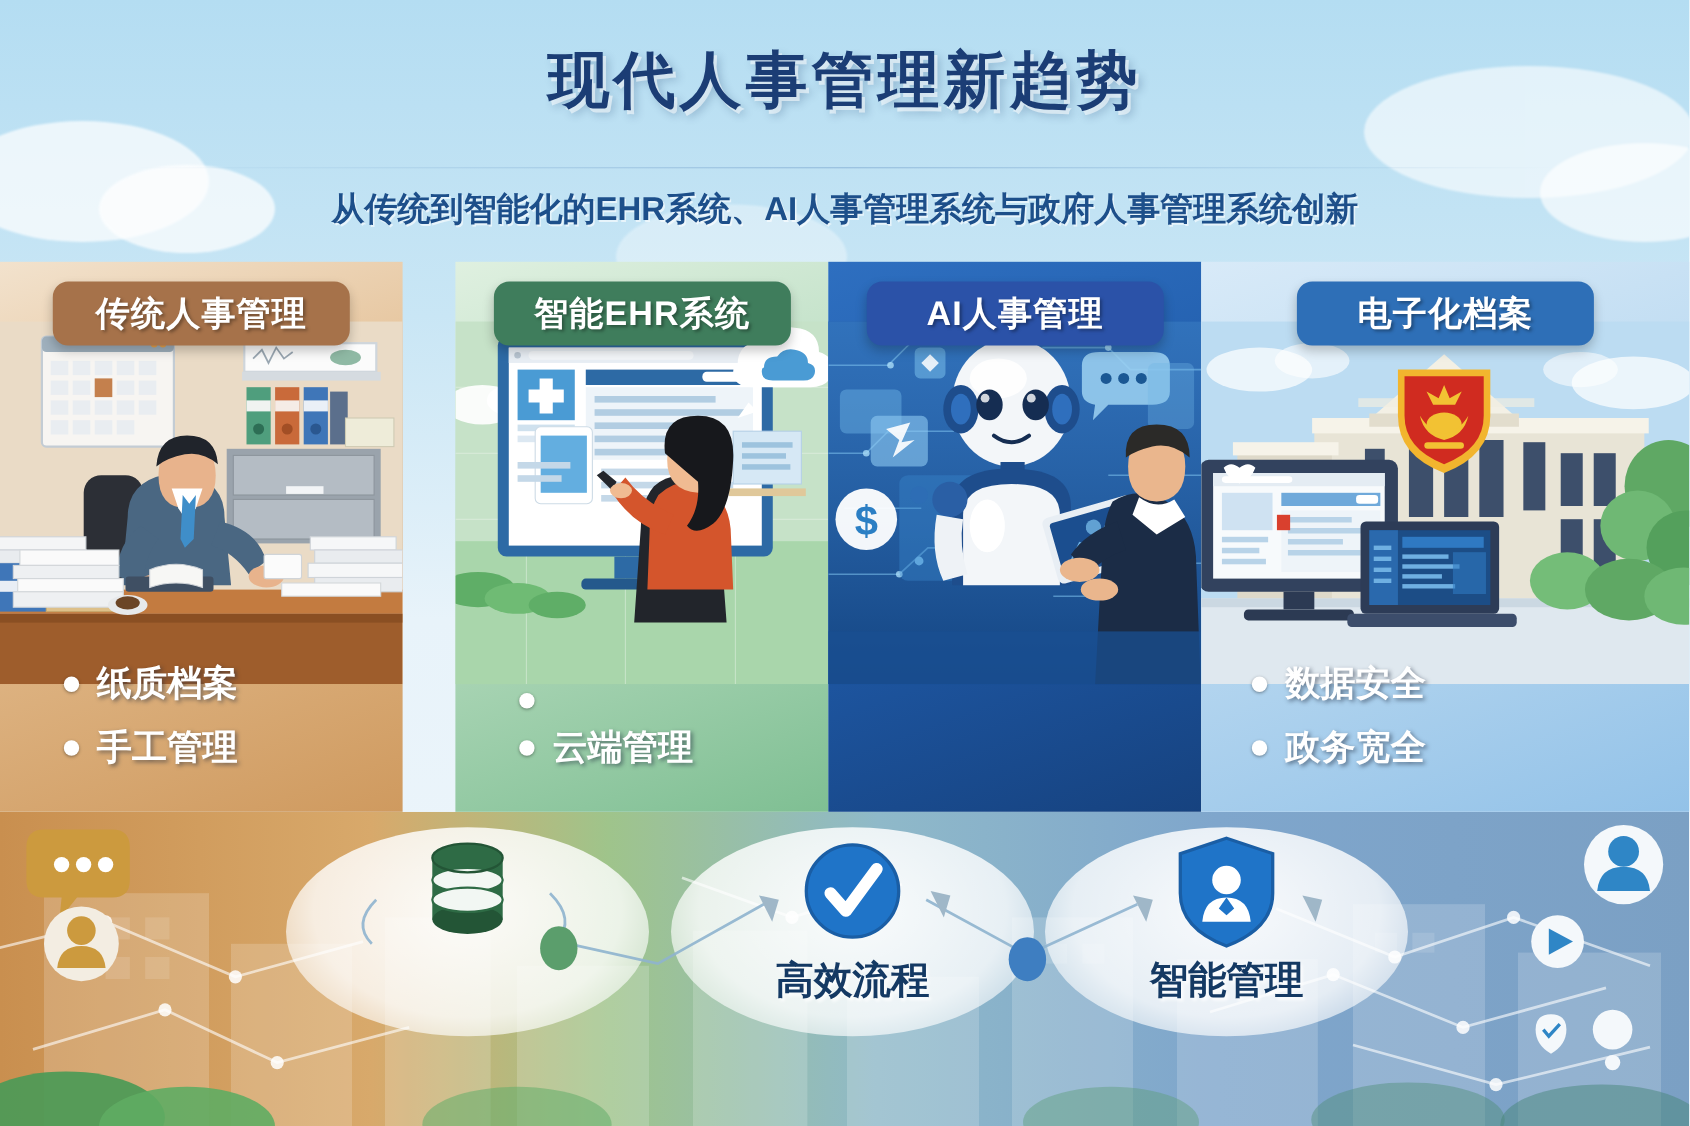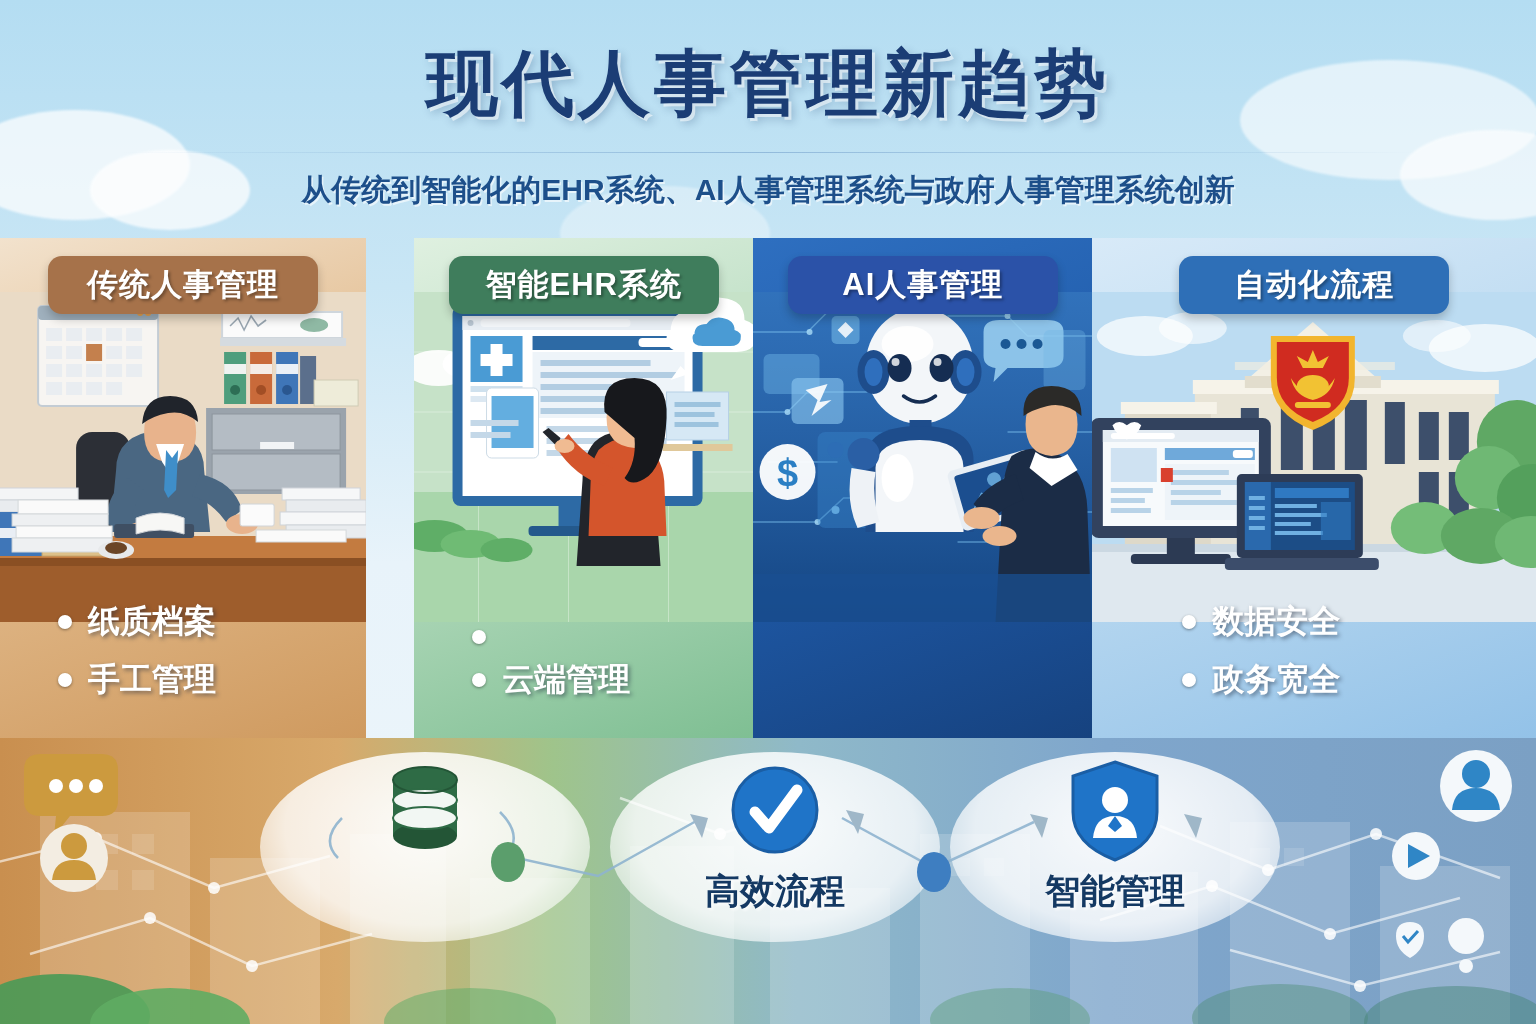--- a/index.html
+++ b/index.html
@@ -24,21 +24,21 @@
   .cloud.c3 { width: 300px; height: 120px; left: 1240px; top:  60px; opacity:.6;}
   .cloud.c4 { width: 190px; height:  90px; left: 1400px; top: 130px; opacity:.65;}
   .cloud.c5 { width: 210px; height:  95px; left: 560px;  top: 186px; opacity:.35;}
 
   
   .header { position: absolute; left: 0; top: 0; width: 1536px; height: 236px; }
 
   .main-title {
     position: absolute; left: 0; top: 36px; width: 1536px;
     text-align: center;
-    font-size: 72px; font-weight: bold; letter-spacing: 4px;
+    font-size: 56px; font-weight: bold; letter-spacing: 4px;
     color: #1b3d75;
     text-shadow: 3px 3px 0 rgba(255,255,255,.55), 5px 5px 8px rgba(20,50,100,.25);
   }
 
   .rule {
     position: absolute; left: 120px; top: 152px; width: 1296px; height: 1px;
     background: linear-gradient(90deg, rgba(140,180,215,0) 0%, rgba(110,155,200,.55) 50%, rgba(140,180,215,0) 100%);
   }
 
   .sub-title {
@@ -83,21 +83,21 @@
   .p2 .pill { background: #3f7d5c; }
   .p3 .pill { background: #2b52a8; }
   .p4 .pill { background: #2e6fb7; }
 
   
   .bullets {
     position: absolute; left: 0; bottom: 22px; width: 100%;
     padding-left: 58px;
     z-index: 5;
   }
-  .p4 .bullets { padding-left: 90px; }
+  .p4 .bullets { padding-left: 46px; }
   .bullet {
     display: flex; align-items: center; gap: 16px;
     margin-bottom: 14px;
     font-size: 32px; font-weight: bold;
     color: #ffffff;
     text-shadow: 2px 2px 4px rgba(30,40,60,.55);
     white-space: nowrap;
   }
   .bullet .dot {
     width: 14px; height: 14px; border-radius: 50%;
@@ -453,21 +453,21 @@
           <path d="M268 182 q-28 10 -42 30 l16 18 q14 -16 34 -22 z" fill="#1b2c46"></path>
           <ellipse cx="234" cy="226" rx="18" ry="11" fill="#eab68d"></ellipse>
           <ellipse cx="252" cy="244" rx="17" ry="10" fill="#eab68d"></ellipse>
 
           <rect y="282" width="350" height="48" fill="#1a4f92" opacity=".75"></rect>
         </svg>
       </div>
     </div>
 
     <div class="panel p4">
-      <div class="pill">自动化流程</div>
+      <div class="pill">电子化档案</div>
       <div class="panel-art">
         <svg viewBox="0 0 458 330" preserveAspectRatio="xMidYMid slice">
           <rect width="458" height="330" fill="#bcdcf2"></rect>
           <ellipse cx="60" cy="44" rx="48" ry="20" fill="#ffffff" opacity=".7"></ellipse>
           <ellipse cx="108" cy="36" rx="34" ry="16" fill="#ffffff" opacity=".6"></ellipse>
           <ellipse cx="400" cy="56" rx="56" ry="24" fill="#ffffff" opacity=".7"></ellipse>
           <ellipse cx="352" cy="44" rx="34" ry="16" fill="#ffffff" opacity=".55"></ellipse>
 
           <rect x="110" y="96" width="300" height="160" fill="#e8e4d6"></rect>
           <rect x="40" y="118" width="86" height="138" fill="#ded9c9"></rect>

